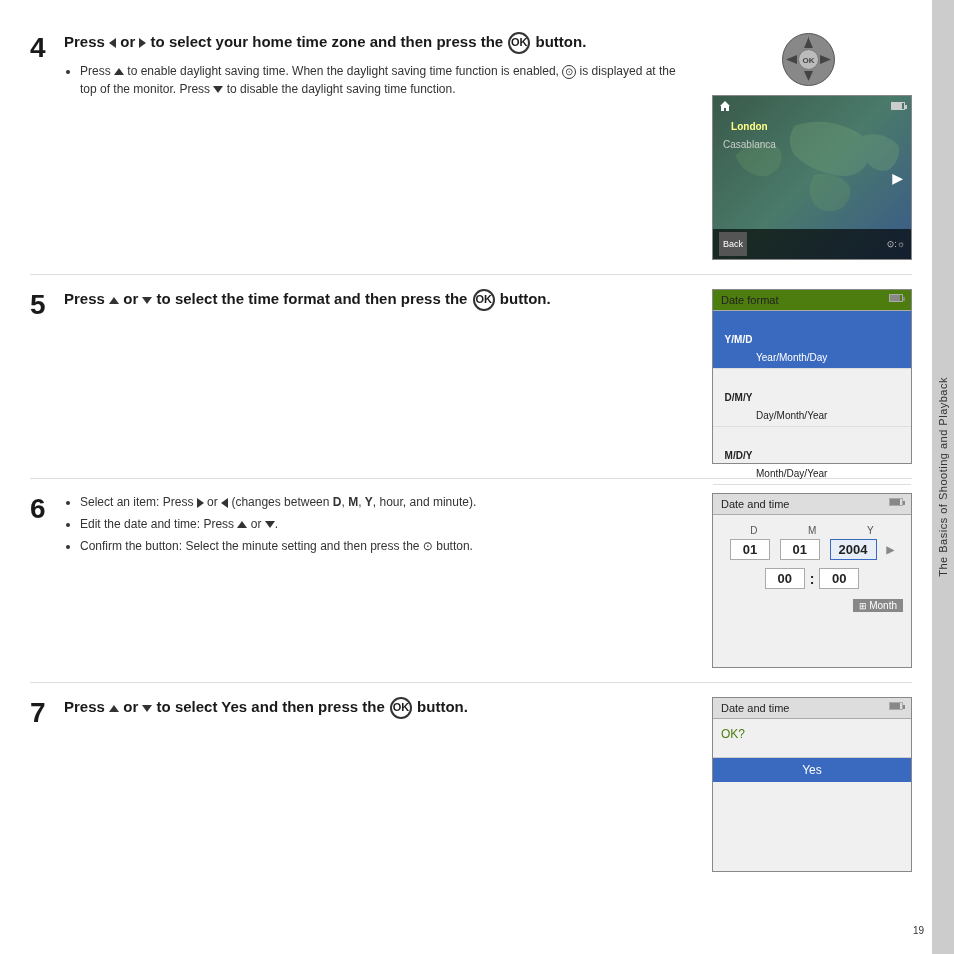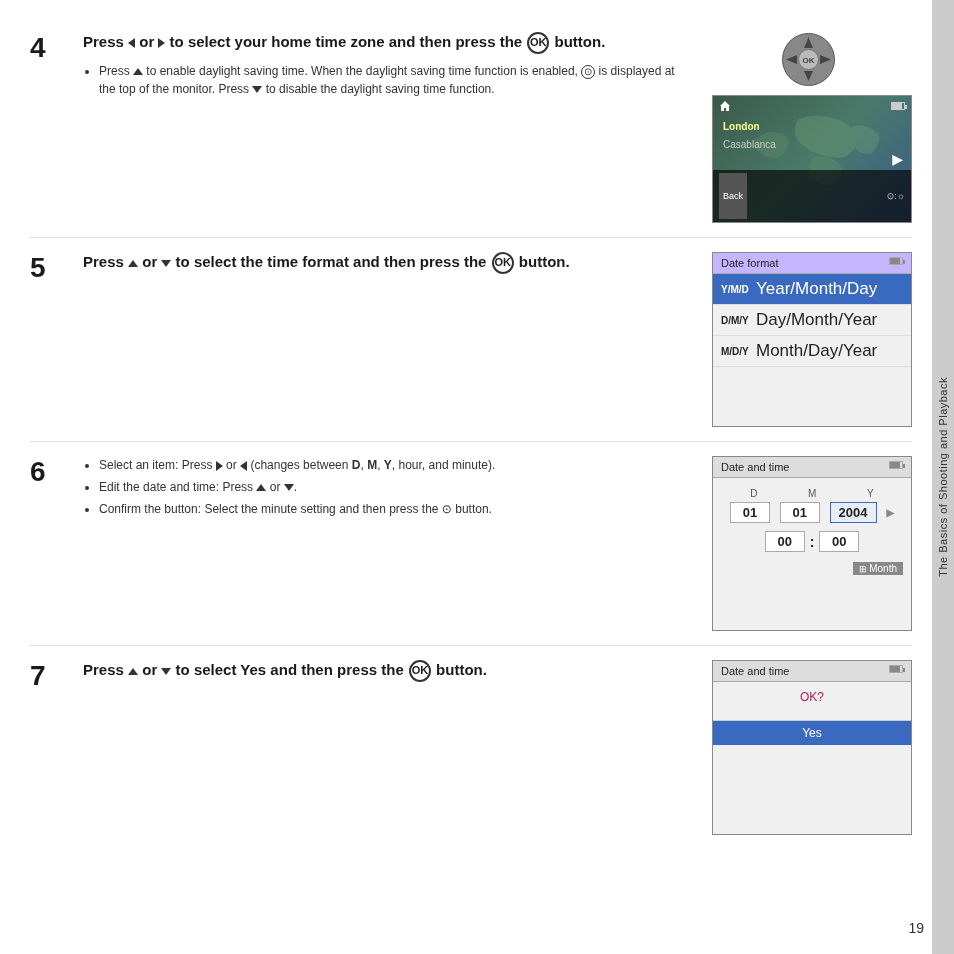--- a/index.html
+++ b/index.html
@@ -43,21 +43,21 @@
       font-size: 11px;
       color: #333;
       white-space: nowrap;
       letter-spacing: 0.5px;
     }
 
     .page-number {
       position: absolute;
       bottom: 18px;
       right: 30px;
-      font-size: 14px;
+      font-size: 10px;
       color: #333;
     }
 
     
     .step-section {
       display: flex;
       gap: 20px;
       padding: 14px 0;
       border-bottom: 1px solid #ddd;
       align-items: flex-start;
@@ -73,21 +73,20 @@
       font-size: 28px;
       font-weight: bold;
       color: #1a1a1a;
       min-width: 24px;
       line-height: 1;
       padding-top: 2px;
     }
 
     .step-content {
       flex: 1;
-      margin-left: 19px;
     }
 
     .step-title {
       font-size: 15px;
       font-weight: bold;
       line-height: 1.35;
       margin-bottom: 8px;
     }
 
     .bullet-list {
@@ -123,49 +122,51 @@
 
     
     .screen-date-format {
       height: 175px;
       background: #f0f0f0;
       color: #222;
       position: relative;
     }
 
     .df-header {
-      background: #c4b5fd;
+      background: #4d7c0f;
       padding: 4px 8px;
       font-size: 11px;
       display: flex;
       justify-content: space-between;
       border-bottom: 1px solid #aaa;
     }
 
     .df-row {
       display: flex;
       align-items: center;
       padding: 5px 8px;
       font-size: 11px;
       border-bottom: 1px solid #ddd;
+      text-align: center;
     }
 
     .df-row.selected {
       background: #3a6abf;
       color: #fff;
     }
 
     .df-code {
       font-weight: bold;
       min-width: 35px;
       font-size: 10px;
     }
 
     .df-label {
-      font-size: 17px;
+      font-size: 10px;
+      margin-top: 36px;
     }
 
     
     .screen-datetime {
       height: 175px;
       background: #f0f0f0;
       color: #222;
     }
 
     .dt-header {
@@ -256,24 +257,23 @@
     }
 
     .cf-date {
       text-align: center;
       padding: 16px 8px 8px;
       font-size: 13px;
       font-weight: bold;
     }
 
     .cf-ok {
-      text-align: center;
       font-size: 12px;
       padding: 8px;
-      color: #be185d;
+      color: #4d7c0f;
     }
 
     .cf-options {
       margin-top: 8px;
     }
 
     .cf-option {
       text-align: center;
       padding: 5px;
       font-size: 12px;
@@ -356,21 +356,21 @@
 
             <polygon points="27.5,6 23,16 32,16" fill="#444"></polygon>
 
             <polygon points="27.5,49 23,39 32,39" fill="#444"></polygon>
 
             <polygon points="5,27.5 16,23 16,32" fill="#444"></polygon>
 
             <polygon points="50,27.5 39,23 39,32" fill="#444"></polygon>
           </svg>
         </div>
-        <div class="screen-mockup screen-map" style="width:195px;height:128px;position:relative;overflow:hidden;">
+        <div class="screen-mockup screen-map" style="width:195px;height:165px;position:relative;overflow:hidden;text-align:center;">
           <div style="position:absolute;top:0;left:0;right:0;bottom:0;background:linear-gradient(135deg,#3a5a4a 0%,#4a7a6a 50%,#3a5a8a 100%);"></div>
 
           <svg style="position:absolute;top:0;left:0;width:100%;height:100%;opacity:0.3;" viewBox="0 0 195 165">
 
             <path d="M20,60 Q40,40 60,50 Q70,55 65,70 Q55,85 40,80 Q25,75 20,60Z" fill="#6a9a6a" stroke="none"></path>
             <path d="M80,30 Q110,20 140,35 Q160,45 155,65 Q145,85 120,80 Q95,75 80,60 Q70,45 80,30Z" fill="#7aaa7a" stroke="none"></path>
             <path d="M100,80 Q120,75 135,90 Q140,105 125,115 Q110,120 100,110 Q90,95 100,80Z" fill="#6a9a6a" stroke="none"></path>
             <path d="M150,40 Q170,35 185,50 Q188,65 175,75 Q160,78 152,65 Q145,52 150,40Z" fill="#7aaa7a" stroke="none"></path>
           </svg>
 
@@ -385,21 +385,21 @@
           </div>
 
           <div style="position:absolute;top:22px;left:10px;font-size:10px;color:#fff;line-height:1.8;">
             <div style="color:#ffff88;font-weight:bold;">London</div>
             <div style="color:#ccc;">Casablanca</div>
           </div>
 
           <div style="position:absolute;right:8px;top:50%;transform:translateY(-50%);color:#fff;font-size:14px;">▶</div>
 
           <div style="position:absolute;bottom:0;left:0;right:0;background:rgba(0,0,0,0.65);padding:3px 6px;display:flex;justify-content:space-between;align-items:center;font-size:9px;color:#ccc;">
-            <span style="background:#555;padding:18px 4px;font-size:9px;color:#fff;">Back</span>
+            <span style="background:#555;padding:7px 4px;font-size:9px;color:#fff;">Back</span>
             <span>⊙:☼</span>
           </div>
         </div>
       </div>
     </div>
 
     <div class="step-section step5-section">
       <div class="step-left">
         <div class="step-number">5</div>
         <div class="step-content">

